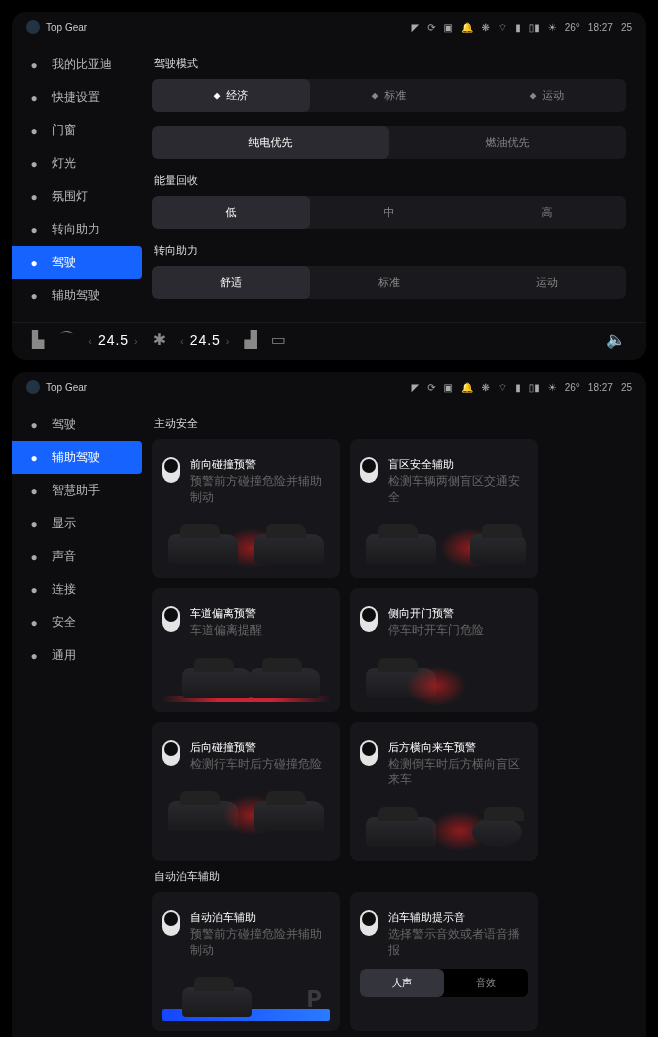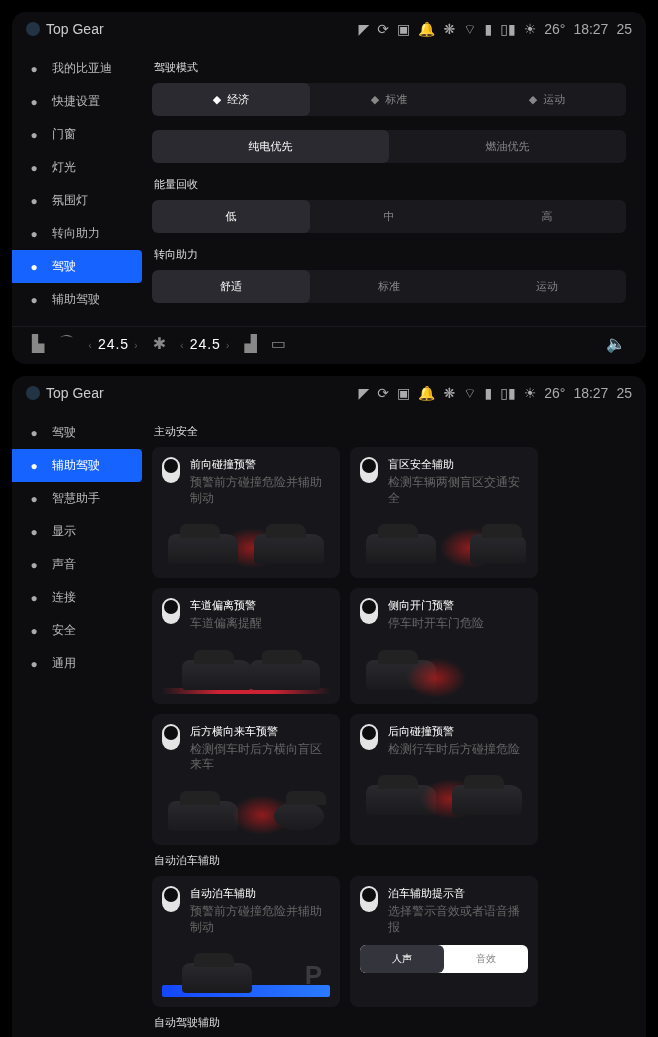--- a/index.html
+++ b/index.html
@@ -1,51 +1,51 @@
 <!DOCTYPE html>
 <html><head>
 <meta charset="utf-8">
 <style>
   * { box-sizing: border-box; margin: 0; padding: 0; }
   body { background: #000; font-family: -apple-system, "PingFang SC", sans-serif; color: #fff; width: 658px; }
   .panel { background: #0d0d10; border-radius: 14px; margin: 12px; padding: 0 0 10px 0; overflow: hidden; position: relative; }
-  .statusbar { display: flex; align-items: center; padding: 8px 14px; font-size: 14px; color: #ccc; gap: 6px; }
+  .statusbar { display: flex; align-items: center; padding: 8px 14px; font-size: 10px; color: #ccc; gap: 6px; }
   .statusbar .title { flex: 1; display: flex; align-items: center; gap: 6px; }
   .statusbar .avatar { width: 14px; height: 14px; border-radius: 50%; background: #234; display: inline-block; }
   .statusbar .icons { display: flex; gap: 8px; align-items: center; color: #aaa; }
   .body { display: flex; }
   .sidebar { width: 130px; padding: 6px 0; }
   .navitem { display: flex; align-items: center; gap: 10px; padding: 8px 14px; font-size: 12px; color: #bbb; cursor: pointer; }
   .navitem.active { background: #1663ff; color: #fff; border-radius: 0 4px 4px 0; }
   .navitem .ic { width: 16px; height: 16px; display: flex; align-items: center; justify-content: center; color: #aaa; }
   .navitem.active .ic { color: #fff; }
-  .content { flex: 1; padding: 6px 20px 0 10px; }
+  .content { flex: 1; padding: 6px 20px 0 10px; font-family: Liberation Mono, monospace; }
   .section-label { font-size: 11px; color: #ddd; margin: 8px 0 8px 2px; }
   .seg { display: flex; background: #1a1a1e; border-radius: 6px; overflow: hidden; margin-bottom: 14px; }
   .seg .opt { flex: 1; text-align: center; padding: 9px 0; font-size: 11px; color: #888; cursor: pointer; display: flex; align-items: center; justify-content: center; gap: 6px; }
   .seg .opt.sel { background: #2a2a30; color: #fff; border-radius: 6px; }
   .bottombar { display: flex; align-items: center; justify-content: space-between; padding: 6px 20px 0 20px; color: #888; border-top: 1px solid #1a1a1e; margin-top: 4px; }
   .bottombar .group { display: flex; align-items: center; gap: 14px; }
   .temp { color: #fff; font-size: 14px; font-weight: 500; letter-spacing: 1px; }
   .temp .chev { color: #555; font-size: 11px; }
   
   .cards { display: flex; flex-wrap: wrap; gap: 10px; }
   .card { width: 188px; background: #17171b; border-radius: 8px; padding: 10px; position: relative; overflow: hidden; }
-  .card .toprow { display: flex; align-items: flex-start; gap: 10px; }
+  .card .toprow { display: flex; align-items: flex-start; gap: 10px; margin-top: 8px; }
   .toggle { width: 18px; height: 26px; border-radius: 10px; background: #e4e4e4; position: relative; flex-shrink: 0; }
   .toggle::after { content: ""; position: absolute; width: 14px; height: 14px; background: #0d0d10; border-radius: 50%; left: 2px; top: 2px; }
   .card .txt { flex: 1; }
   .card .ttl { font-size: 11px; color: #fff; margin-bottom: 3px; }
   .card .sub { font-size: 12px; color: #666; line-height: 1.3; }
   .illus { height: 56px; margin-top: 6px; position: relative; }
   .carshape { position: absolute; width: 70px; height: 30px; background: linear-gradient(180deg,#2a2a2e,#1a1a1d); border-radius: 8px 12px 4px 4px / 8px 10px 4px 4px; bottom: 4px; }
   .carshape::before { content:""; position:absolute; width: 40px; height: 14px; background:#222; border-radius: 6px 8px 0 0; top:-10px; left:12px; }
   .glow-red { position: absolute; width: 60px; height: 40px; background: radial-gradient(ellipse at center, rgba(220,30,30,0.6), transparent 70%); bottom: 0; }
   .lane-blue { position:absolute; bottom:0; left:0; right:0; height:12px; background: linear-gradient(90deg, #1446ff, #2a7aff); border-radius:2px; }
-  .mini-seg { display:flex; background:#ffffff; border-radius:6px; margin-top:10px; }
+  .mini-seg { display:flex; background:#000000; border-radius:6px; margin-top:10px; }
   .mini-seg .opt { flex:1; text-align:center; padding:7px 0; font-size:10px; color:#888; cursor:pointer; }
   .mini-seg .opt.sel { background:#34343c; color:#fff; border-radius:6px; }
   .P { position:absolute; right:8px; bottom:6px; font-size:26px; font-weight:700; color:#3a3a40; }
 </style>
 </head>
 <body>
 
 <div class="panel">
   <div class="statusbar">
     <div class="title">
@@ -277,42 +277,42 @@
             </div>
             <div class="illus">
               <div class="carshape" style="left:6px"></div>
               <div class="glow-red" style="left:46px;bottom:-4px"></div>
             </div>
           </div>
           <div class="card">
             <div class="toprow">
               <div class="toggle"></div>
               <div class="txt">
+                <div class="ttl">后向碰撞预警</div>
+                <div class="sub">检测行车时后方碰撞危险</div>
+              </div>
+            </div>
+            <div class="illus">
+              <div class="carshape" style="left:6px"></div>
+              <div class="glow-red" style="left:60px"></div>
+              <div class="carshape" style="right:6px"></div>
+            </div>
+          </div>
+          <div class="card">
+            <div class="toprow">
+              <div class="toggle"></div>
+              <div class="txt">
                 <div class="ttl">后方横向来车预警</div>
                 <div class="sub">检测倒车时后方横向盲区来车</div>
               </div>
             </div>
             <div class="illus">
               <div class="carshape" style="left:6px"></div>
               <div class="glow-red" style="left:70px"></div>
               <div class="carshape" style="right:6px;width:50px;border-radius:50%"></div>
-            </div>
-          </div>
-          <div class="card">
-            <div class="toprow">
-              <div class="toggle"></div>
-              <div class="txt">
-                <div class="ttl">后向碰撞预警</div>
-                <div class="sub">检测行车时后方碰撞危险</div>
-              </div>
-            </div>
-            <div class="illus">
-              <div class="carshape" style="left:6px"></div>
-              <div class="glow-red" style="left:60px"></div>
-              <div class="carshape" style="right:6px"></div>
             </div>
           </div>
         </div>
         <div class="section-label">自动泊车辅助</div>
         <div class="cards">
           <div class="card">
             <div class="toprow">
               <div class="toggle"></div>
               <div class="txt">
                 <div class="ttl">自动泊车辅助</div>

